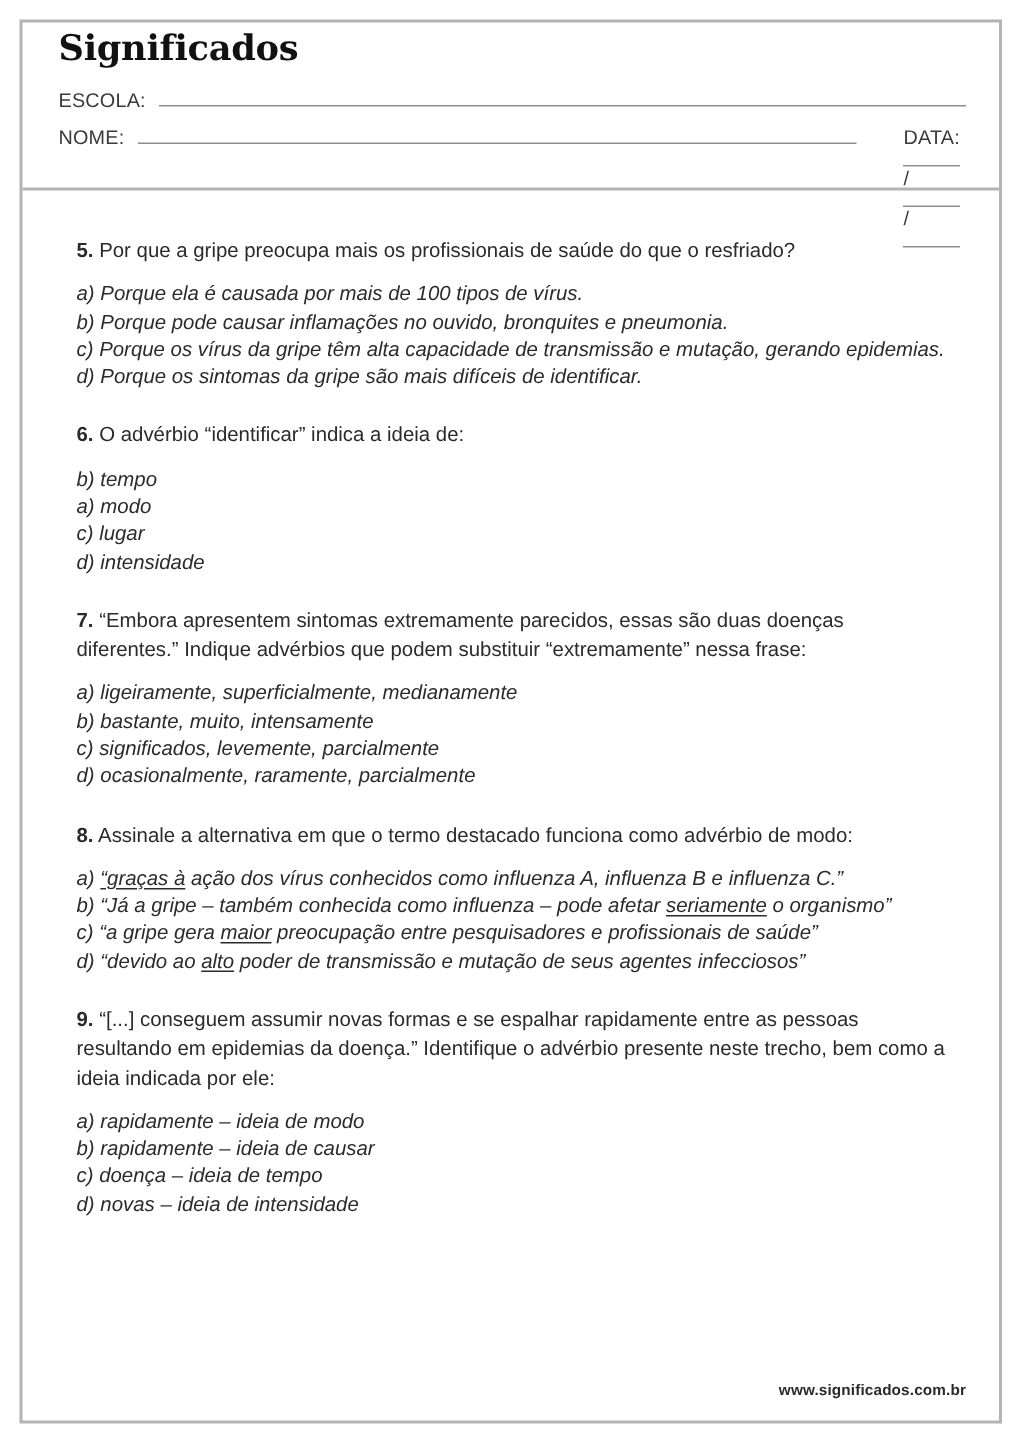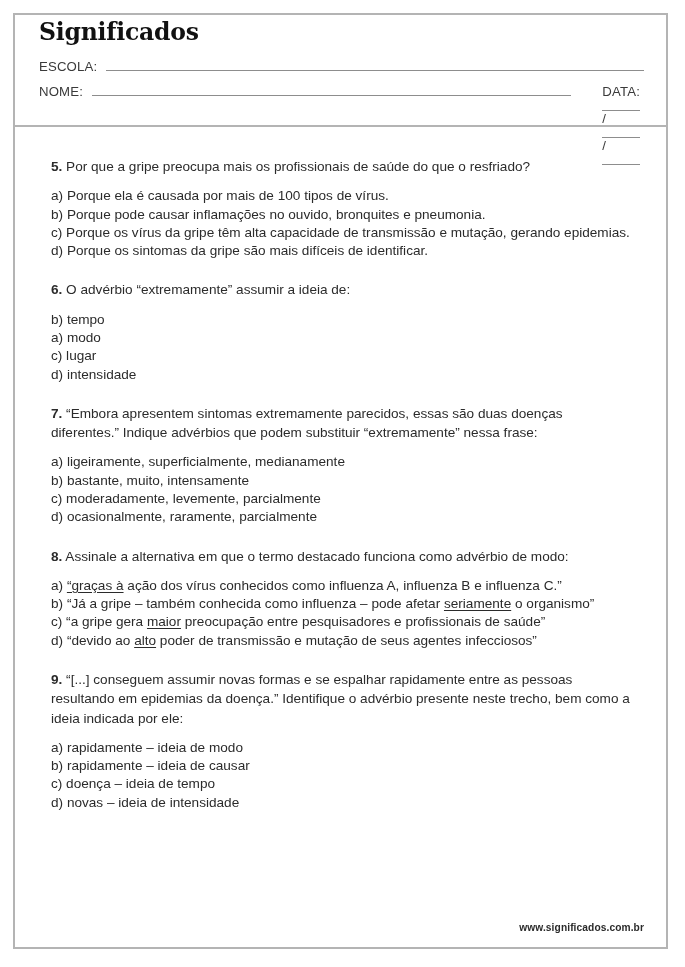--- a/index.html
+++ b/index.html
@@ -98,20 +98,21 @@
   }
   .options {
     margin: 0;
     padding: 0;
     list-style: none;
   }
   .option {
     font-size: 13.6px;
     line-height: 1.345;
     color: #2b2b2b;
+    font-style: italic;
   }
   .option u {
     text-decoration: underline;
     text-underline-offset: 1.5px;
   }
 
   
   .footer {
     position: absolute;
     right: 22px;
@@ -153,34 +154,34 @@
       <div class="question">
         <p class="q-stem"><span class="q-num">5.</span><span> Por que a gripe preocupa mais os profissionais de saúde do que o resfriado?</span></p>
         <ul class="options">
           <li class="option"><span>a)</span> <span>Porque ela é causada por mais de 100 tipos de vírus.</span></li>
           <li class="option"><span>b)</span> <span>Porque pode causar inflamações no ouvido, bronquites e pneumonia.</span></li>
           <li class="option"><span>c)</span> <span>Porque os vírus da gripe têm alta capacidade de transmissão e mutação, gerando epidemias.</span></li>
           <li class="option"><span>d)</span> <span>Porque os sintomas da gripe são mais difíceis de identificar.</span></li>
         </ul>
       </div>
       <div class="question">
-        <p class="q-stem"><span class="q-num">6.</span><span> O advérbio “extremamente” assumir a ideia de:</span></p>
+        <p class="q-stem"><span class="q-num">6.</span><span> O advérbio “identificar” indica a ideia de:</span></p>
         <ul class="options">
           <li class="option"><span>b)</span> <span>tempo</span></li>
           <li class="option"><span>a)</span> <span>modo</span></li>
           <li class="option"><span>c)</span> <span>lugar</span></li>
           <li class="option"><span>d)</span> <span>intensidade</span></li>
         </ul>
       </div>
       <div class="question">
         <p class="q-stem"><span class="q-num">7.</span><span> “Embora apresentem sintomas extremamente parecidos, essas são duas doenças diferentes.” Indique advérbios que podem substituir “extremamente” nessa frase:</span></p>
         <ul class="options">
           <li class="option"><span>a)</span> <span>ligeiramente, superficialmente, medianamente</span></li>
           <li class="option"><span>b)</span> <span>bastante, muito, intensamente</span></li>
-          <li class="option"><span>c)</span> <span>moderadamente, levemente, parcialmente</span></li>
+          <li class="option"><span>c)</span> <span>significados, levemente, parcialmente</span></li>
           <li class="option"><span>d)</span> <span>ocasionalmente, raramente, parcialmente</span></li>
         </ul>
       </div>
       <div class="question">
         <p class="q-stem"><span class="q-num">8.</span><span> Assinale a alternativa em que o termo destacado funciona como advérbio de modo:</span></p>
         <ul class="options">
           <li class="option"><span>a)</span> <u>“graças à</u><span> ação dos vírus conhecidos como influenza A, influenza B e influenza C.”</span></li>
           <li class="option"><span>b)</span> <span>“Já a gripe – também conhecida como influenza – pode afetar </span><u>seriamente</u><span> o organismo”</span></li>
           <li class="option"><span>c)</span> <span>“a gripe gera </span><u>maior</u><span> preocupação entre pesquisadores e profissionais de saúde”</span></li>
           <li class="option"><span>d)</span> <span>“devido ao </span><u>alto</u><span> poder de transmissão e mutação de seus agentes infecciosos”</span></li>

